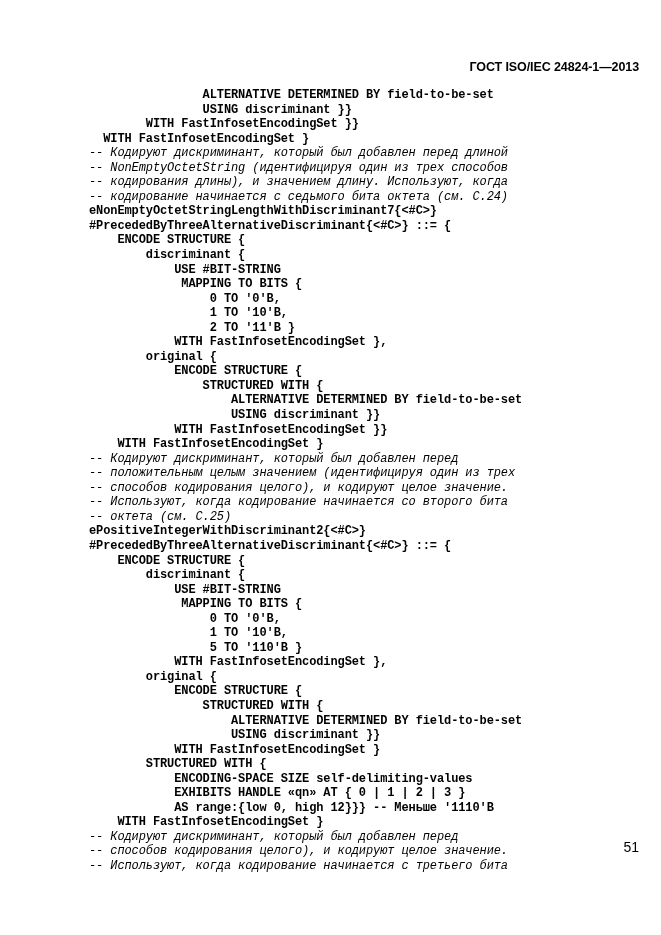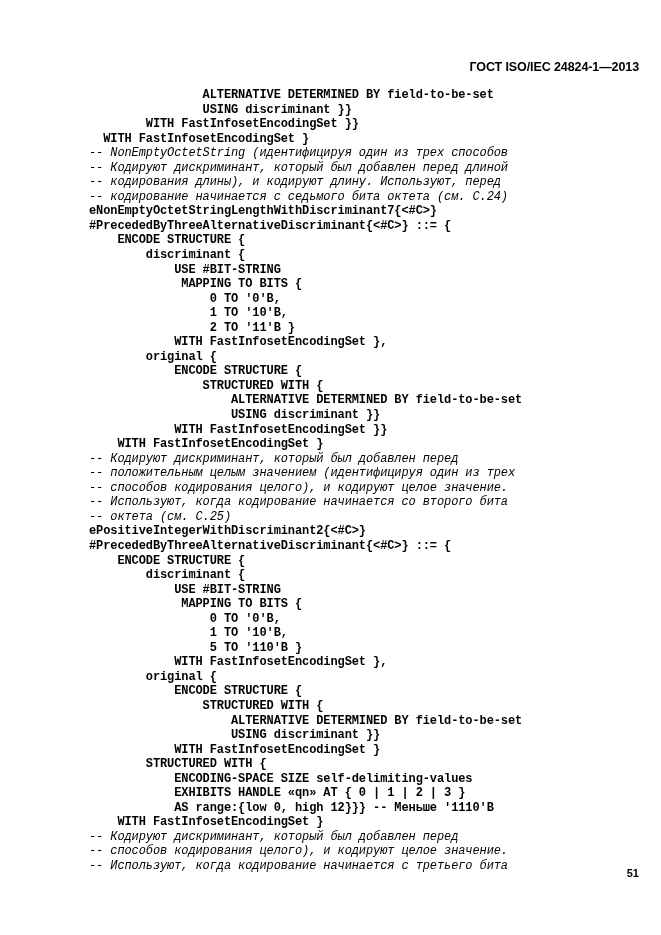--- a/index.html
+++ b/index.html
@@ -45,43 +45,43 @@
   .ln.code {
     font-weight: bold;
     font-style: normal;
   }
   .ln.comment {
     font-weight: normal;
     font-style: italic;
   }
   .page-number {
     position: absolute;
-    bottom: 56px;
+    bottom: 80px;
     right: 22px;
     font-family: "Liberation Sans", sans-serif;
-    font-size: 11px;
-    font-weight: bold;
+    font-size: 14px;
+    font-weight: normal;
     color: #000000;
   }
 </style>
 </head>
 <body>
 
 <div class="page">
 
   <div class="running-head">ГОСТ ISO/IEC 24824-1—2013</div>
 
   <div class="code-block" id="code-block">
       <div class="ln code">                ALTERNATIVE DETERMINED BY field-to-be-set</div>
       <div class="ln code">                USING discriminant }}</div>
       <div class="ln code">        WITH FastInfosetEncodingSet }}</div>
       <div class="ln code">  WITH FastInfosetEncodingSet }</div>
+      <div class="ln comment">-- Кодируют дискриминант, который был добавлен перед длиной</div>
       <div class="ln comment">-- NonEmptyOctetString (идентифицируя один из трех способов</div>
-      <div class="ln comment">-- Кодируют дискриминант, который был добавлен перед длиной</div>
-      <div class="ln comment">-- кодирования длины), и кодируют длину. Используют, перед</div>
+      <div class="ln comment">-- кодирования длины), и значением длину. Используют, когда</div>
       <div class="ln comment">-- кодирование начинается с седьмого бита октета (см. С.24)</div>
       <div class="ln code">eNonEmptyOctetStringLengthWithDiscriminant7{&lt;#C&gt;}</div>
       <div class="ln code">#PrecededByThreeAlternativeDiscriminant{&lt;#C&gt;} ::= {</div>
       <div class="ln code">    ENCODE STRUCTURE {</div>
       <div class="ln code">        discriminant {</div>
       <div class="ln code">            USE #BIT-STRING</div>
       <div class="ln code">             MAPPING TO BITS {</div>
       <div class="ln code">                 0 TO '0'B,</div>
       <div class="ln code">                 1 TO '10'B,</div>
       <div class="ln code">                 2 TO '11'B }</div>

